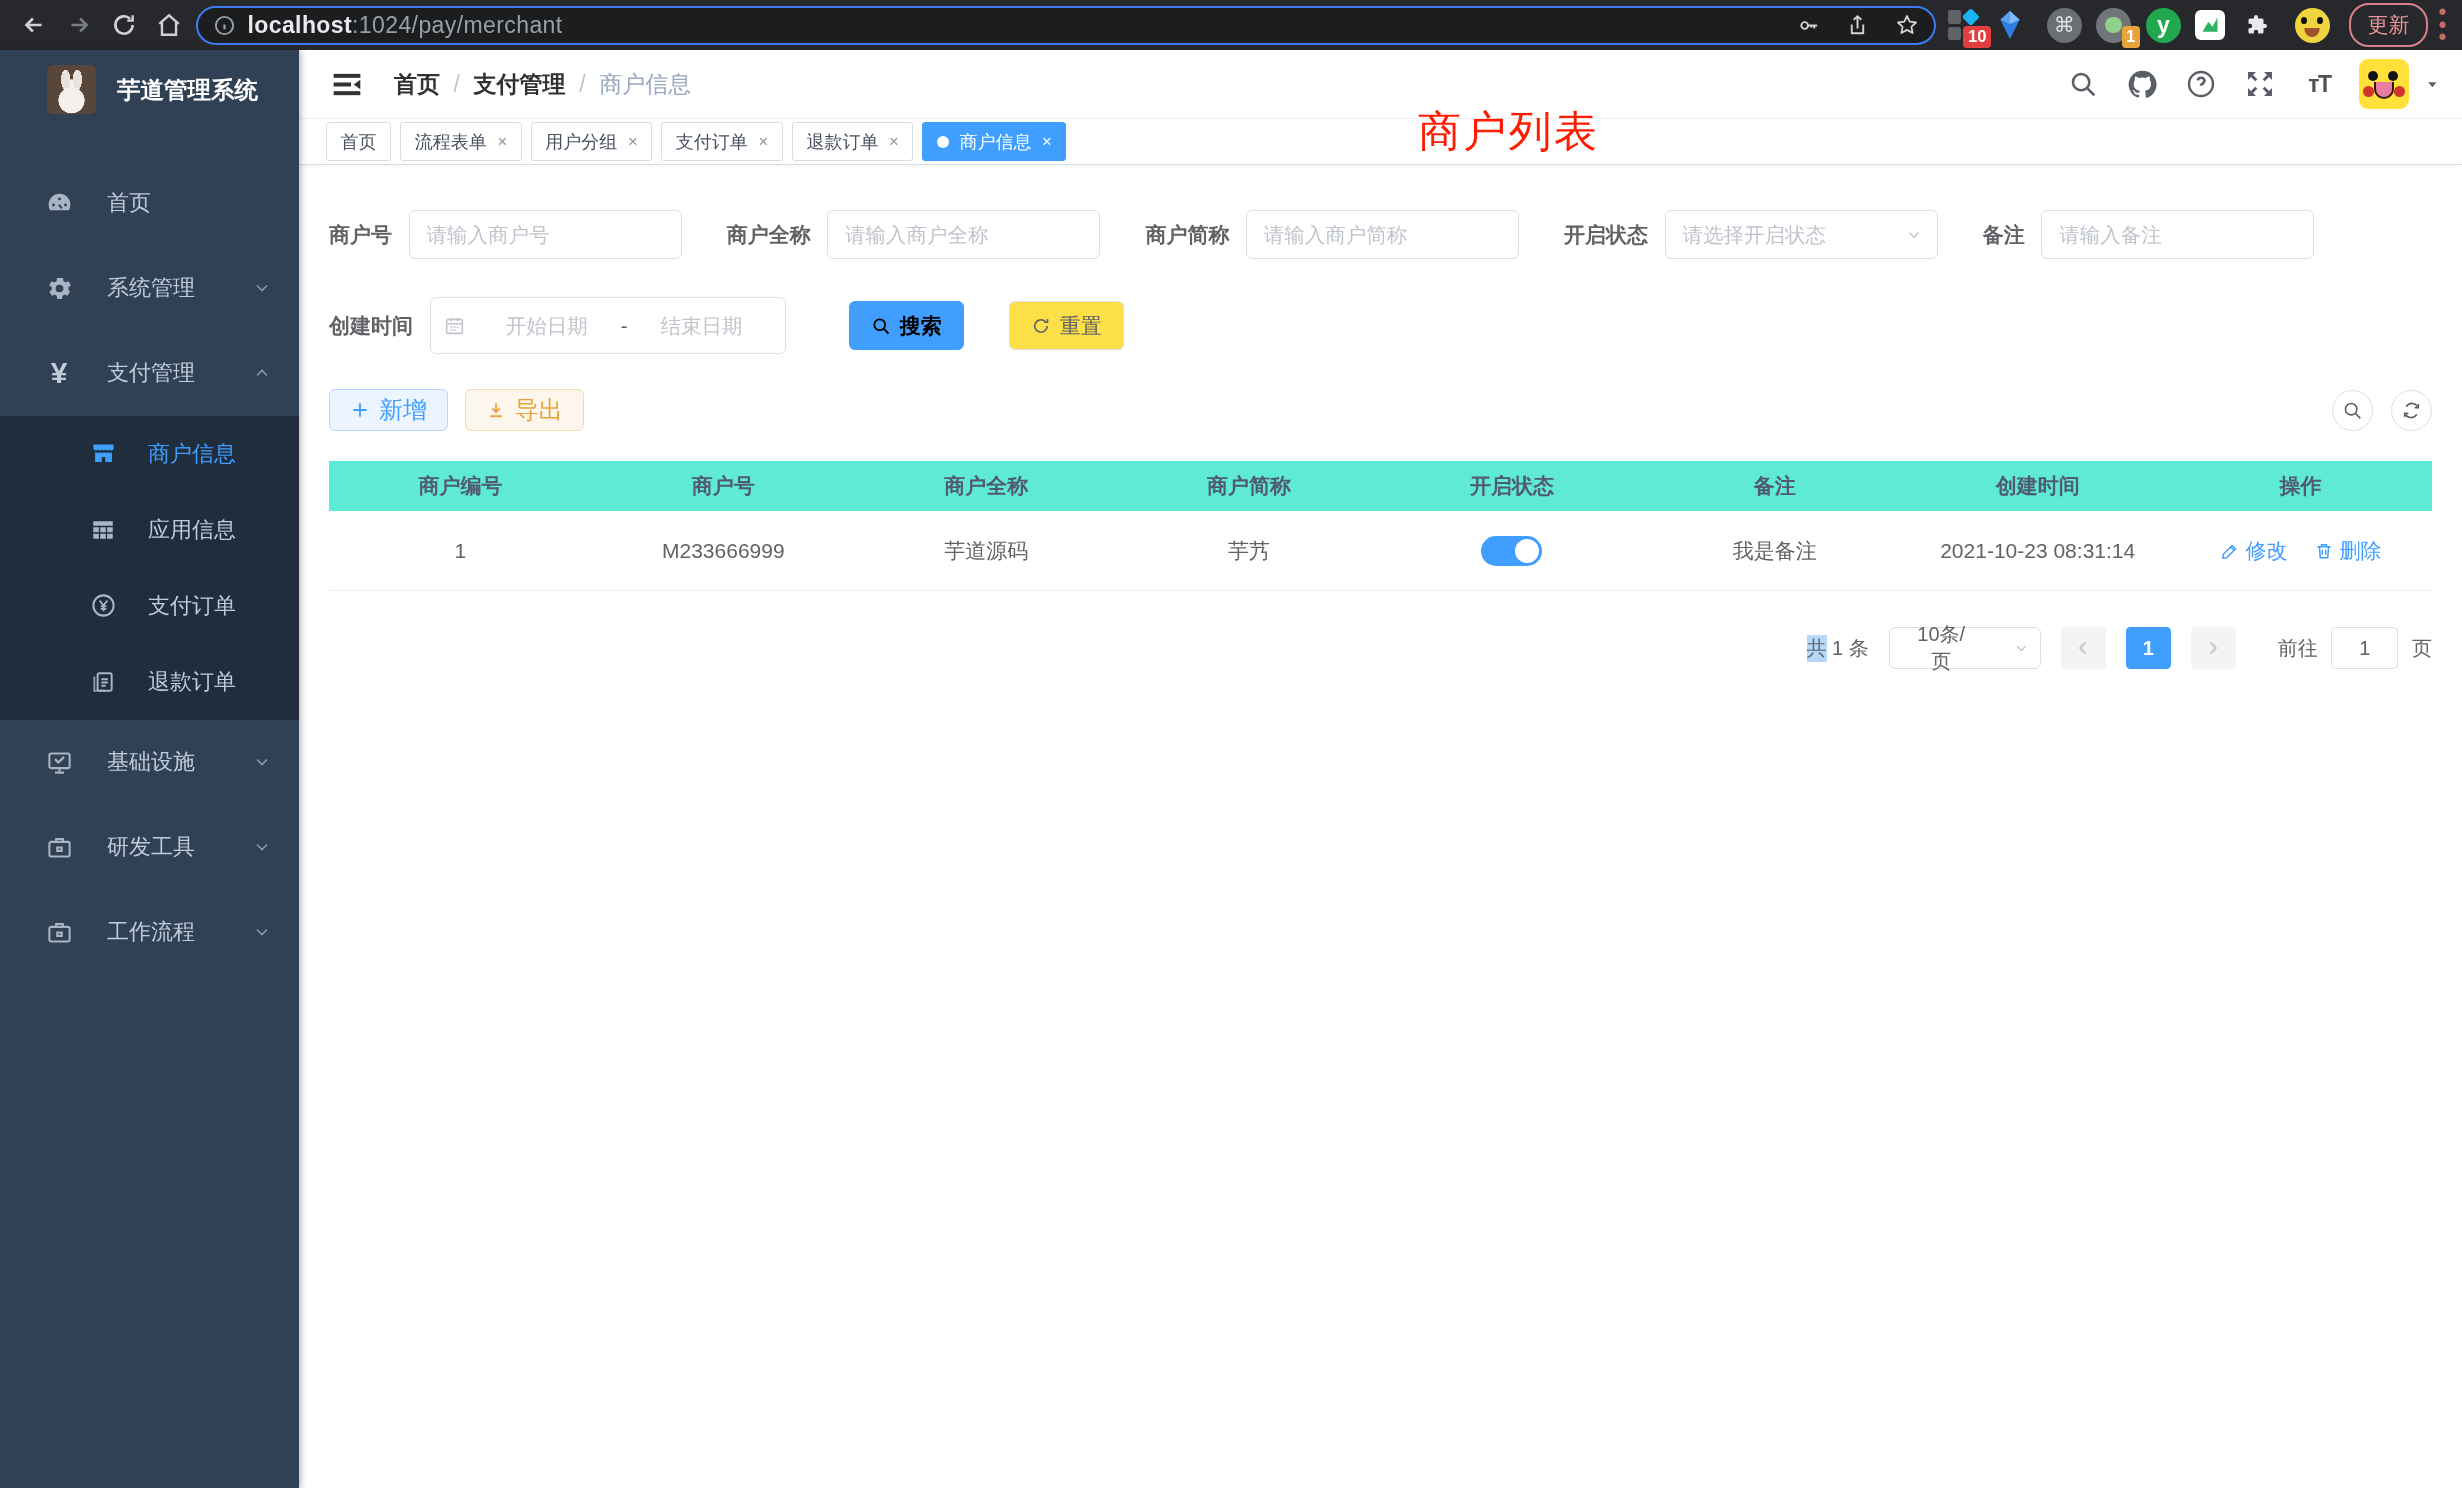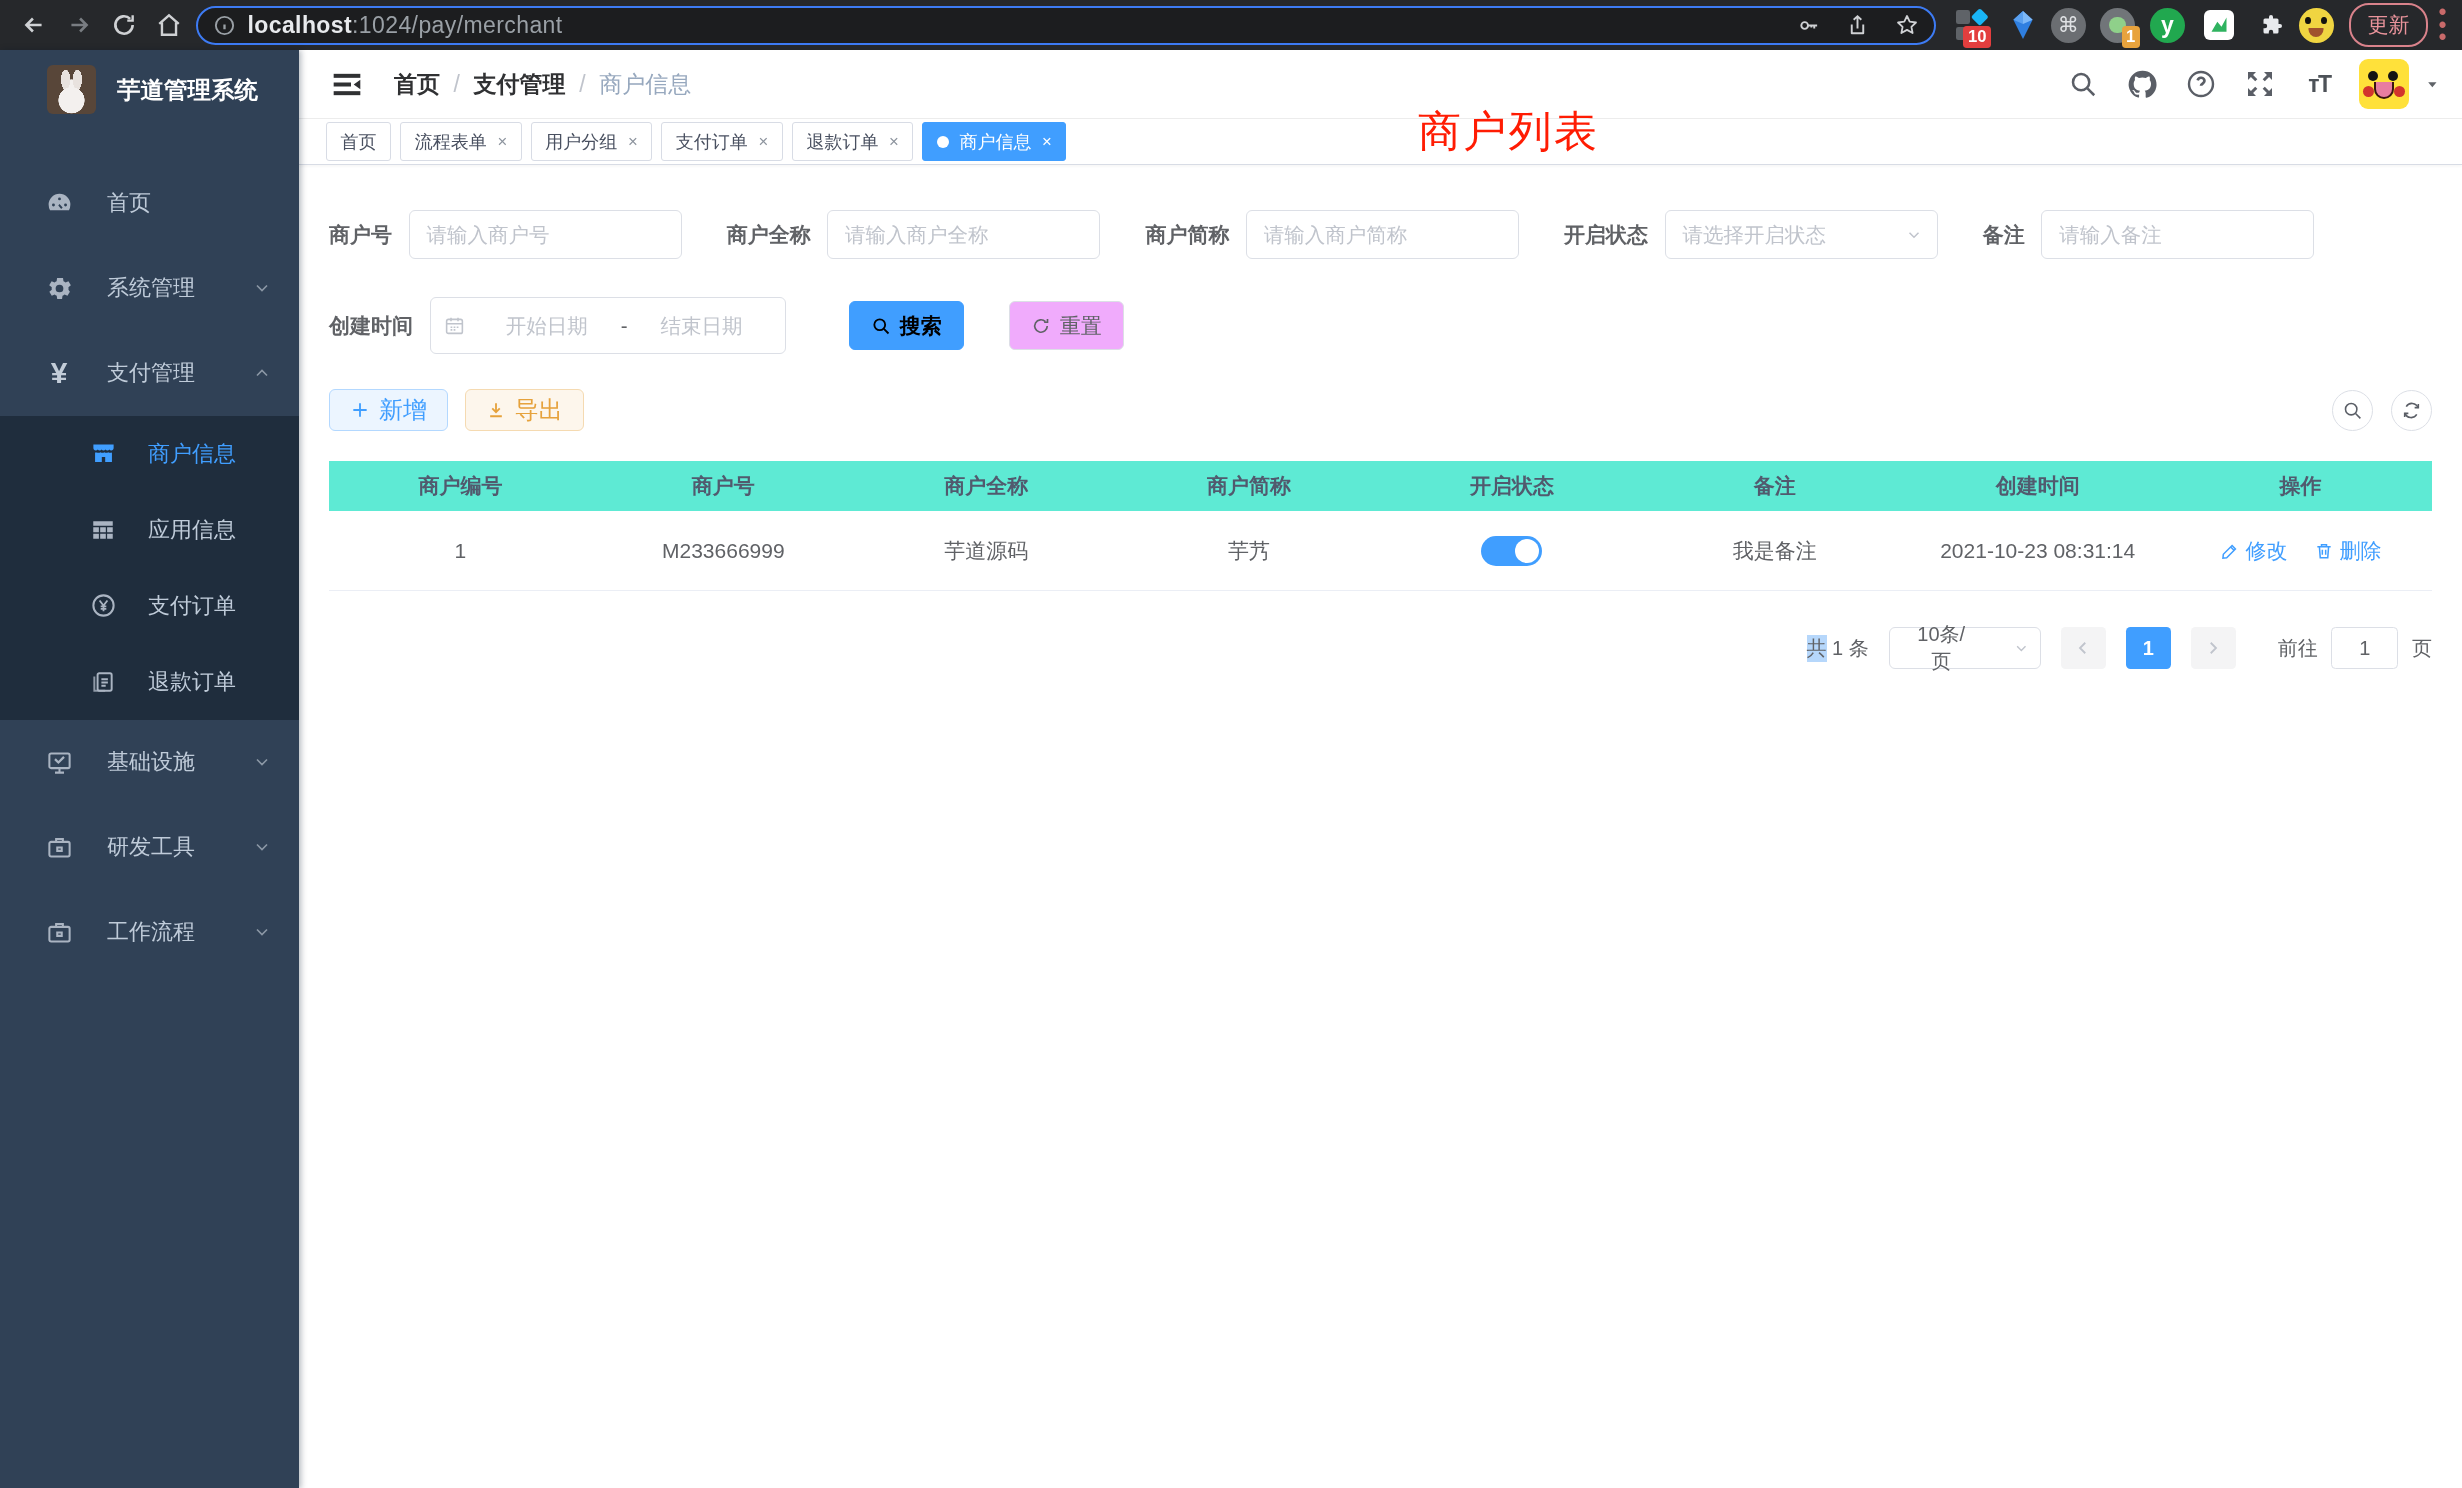--- a/index.html
+++ b/index.html
@@ -12,21 +12,21 @@
   .chrome .navbtn.dim { color:#797d82; }
   .urlbar { height:39px; flex:0 0 1740px; margin:0 12px 0 4.5px; background:#1c1d1f; border:2.3px solid #3d7bf4;
     border-radius:21px; display:flex; align-items:center; padding:0 15px; color:#e8eaed; }
   .urlbar .info { color:#9aa0a6; margin-right:12px; display:flex; }
   .urltext { font-size:23px; letter-spacing:0.4px; }
   .urltext .host { color:#e8eaed; font-weight:700; }
   .urltext .rest { color:#9aa0a6; }
   .urlbar .spacer { flex:1; }
   .urlbar .tailicon { color:#cfd1d4; margin-left:26px; display:flex; }
   .extrow { display:flex; align-items:center; gap:10.6px; margin-right:7.6px; }
-  .extrow .ext { position:relative; width:39px; height:39px; display:flex; align-items:center; justify-content:flex-end; }
+  .extrow .ext { position:relative; width:39px; height:39px; display:flex; align-items:center; justify-content:flex-start; }
   .badge { position:absolute; bottom:-3px; right:-4.5px; background:#e33e3e; color:#fff; font-size:16.7px; line-height:1;
     padding:2.3px 4.5px; border-radius:3.8px; font-weight:700; }
   .badge.orange { background:#e8a33d; }
   .ext .sq { width:30px; height:30px; border-radius:6px; }
   .ext .ci { width:35px; height:35px; border-radius:50%; display:flex; align-items:center; justify-content:center; }
   .update-pill { border:2.3px solid #d9828b; color:#e9939b; font-size:21px; border-radius:20px;
     padding:6px 16.7px; margin:0 6px 0 7.6px; white-space:nowrap; }
   .menu-dots { color:#c96a6a; font-size:23px; letter-spacing:0; width:23px; text-align:center; line-height:0.55; }
 
   
@@ -102,21 +102,21 @@
   .daterange { width:356px; height:57px; border:0.8px solid #dcdfe6; border-radius:6px; display:flex; align-items:center;
     padding:0 13.6px; background:#fff; }
   .daterange .cal { color:#c0c4cc; display:flex; margin-right:12px; }
   .daterange .dph { color:#c0c4cc; font-size:20.5px; flex:1; text-align:center; }
   .daterange .dsep { color:#606266; font-size:20.5px; margin:0 4.5px; }
   .btn { height:49px; border-radius:6px; font-size:21px; display:inline-flex; align-items:center; justify-content:center;
     padding:0 21px; cursor:pointer; border:0.8px solid transparent; white-space:nowrap;
     font-family:"Liberation Sans","DejaVu Sans",sans-serif; }
   .btn .bicon { display:flex; margin-right:9px; }
   .btn-primary { background:#409eff; color:#000000; border-color:#409eff; margin-left:18px;font-weight:bold; }
-  .btn-plain { background:#f0abfc; color:#606266; border-color:#dcdfe6; margin-left:45px; }
+  .btn-plain { background:#fde047; color:#606266; border-color:#dcdfe6; margin-left:45px; }
 
   
   .toolbar { display:flex; align-items:center; margin-top:35px; }
   .btn-sm { height:42px; font-size:24px; padding:0 20px; border-radius:6px; }
   .btn-add { background:#ecf5ff; color:#409eff; border:0.8px solid #b3d8ff; }
   .btn-export { background:#fdf6ec; color:#e6a23c; border:0.8px solid #f5dab1; margin-left:16.7px; }
   .tool-right { margin-left:auto; display:flex; gap:18px; }
   .circle-btn { width:41px; height:41px; border-radius:50%; border:0.8px solid #dcdfe6; background:#fff;
     display:flex; align-items:center; justify-content:center; color:#5a5e66; cursor:pointer; }
 

